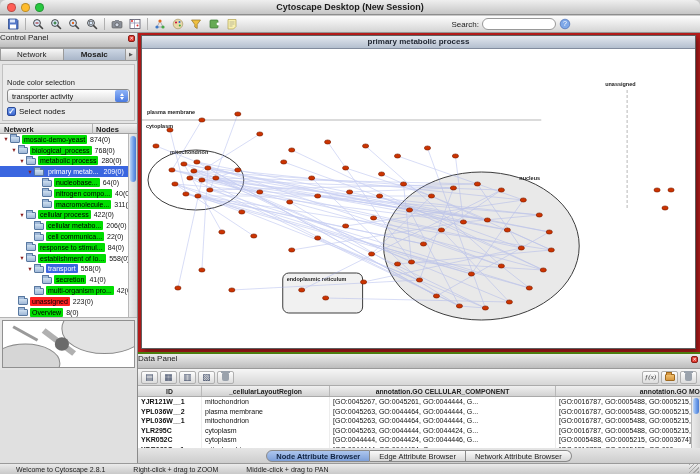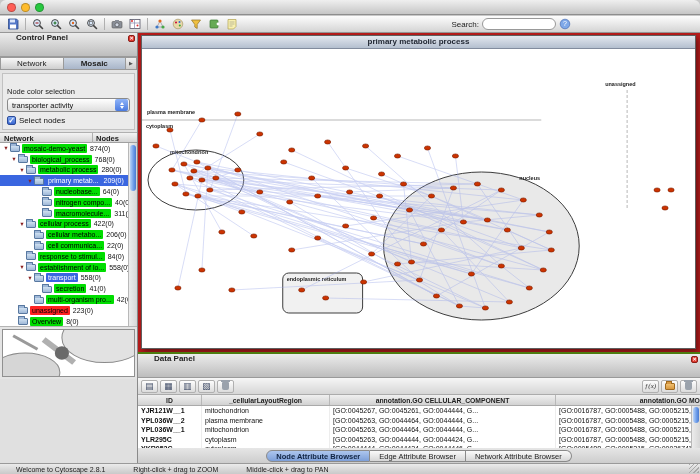--- a/index.html
+++ b/index.html
@@ -23,23 +23,23 @@
   .tbtn svg { width:12px; height:12px; }
   .tsep { width:1px; height:12px; background:#b0b0b0; margin:0 3px; }
   .search-label { font-size:8px; color:#222; margin:0 3px 0 auto; }
   .search-input { width:74px; height:12px; border:1px solid #999; border-radius:7px;
     font-size:8px; padding:0 6px; font-family:"Liberation Sans",sans-serif; outline:none; }
   .tb-endpad { width:122px; flex:none; }
 
   
   .control-panel { position:absolute; left:0; top:33px; width:138px; bottom:11px;
     background:#e4e4e4; border-right:1px solid #8a8a8a; display:flex; flex-direction:column; }
-  .panel-header { position:relative; height:24px; flex:none;
+  .panel-header { position:relative; height:15px; flex:none;
     background:linear-gradient(#ececec,#bdbdbd); border-bottom:1px solid #9a9a9a;
-    font-size:8px; font-weight:bold; color:#222; padding-left:16px; line-height:10px; }
+    font-size:8px; font-weight:normal; color:#222; padding-left:0; line-height:10px; }
   .panel-close { position:absolute; right:2px; top:2px; width:7px; height:7px; background:#e03a30;
     border:1px solid #8a1f18; border-radius:2px; color:#fff; font-size:5px; line-height:5px; text-align:center; }
   .cp-tabrow { display:flex; height:13px; flex:none; }
   .cp-tab { flex:1; text-align:center; font-size:8px; line-height:12px; color:#222;
     background:linear-gradient(#f8f8f8,#cfcfcf); border:1px solid #9a9a9a; border-left:none; }
   .cp-tab:first-child { border-left:1px solid #9a9a9a; }
   .cp-tab.sel { background:linear-gradient(#cdd7e4,#a9b6c9); font-weight:bold; }
   .tab-scroll { width:11px; background:linear-gradient(#f0f0f0,#cccccc); border:1px solid #9a9a9a;
     border-left:none; font-size:5px; line-height:11px; text-align:center; color:#555; }
   .cp-section { margin:3px 2px 2px; border:1px solid #c2c2c2; background:#ebebeb; padding:2px; flex:none; }
@@ -132,20 +132,21 @@
 </style>
 </head>
 <body>
 
 <div class="titlebar">
   <div class="lights">
     <span class="light l-red"></span>
     <span class="light l-yellow"></span>
     <span class="light l-green"></span>
   </div>
+  <div class="win-title">Cytoscape Desktop (New Session)</div>
 </div>
 
 <div class="toolbar">
   <div class="tbtn">
     <svg viewBox="0 0 12 12">
         <path d="M1.5 1h8L11 2.5V11H1.5z" fill="#5578c8" stroke="#2c4a8a" stroke-width=".8"></path>
         <rect x="3" y="1.5" width="5" height="3" fill="#dce6f8"></rect>
         <rect x="3" y="6.5" width="6" height="4" fill="#fff"></rect>
       </svg>
   </div>

